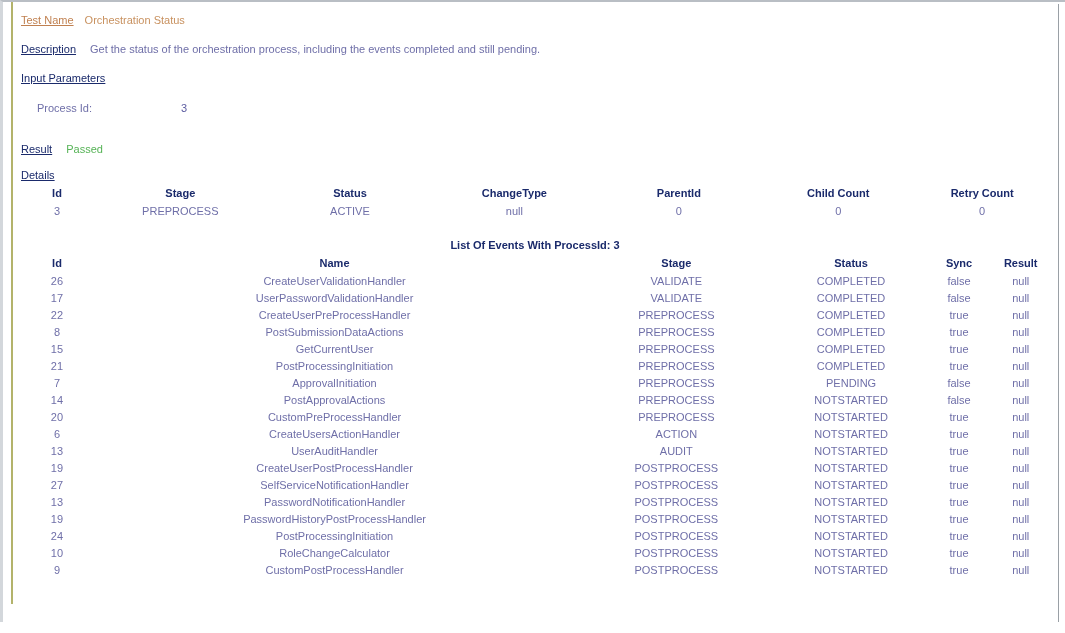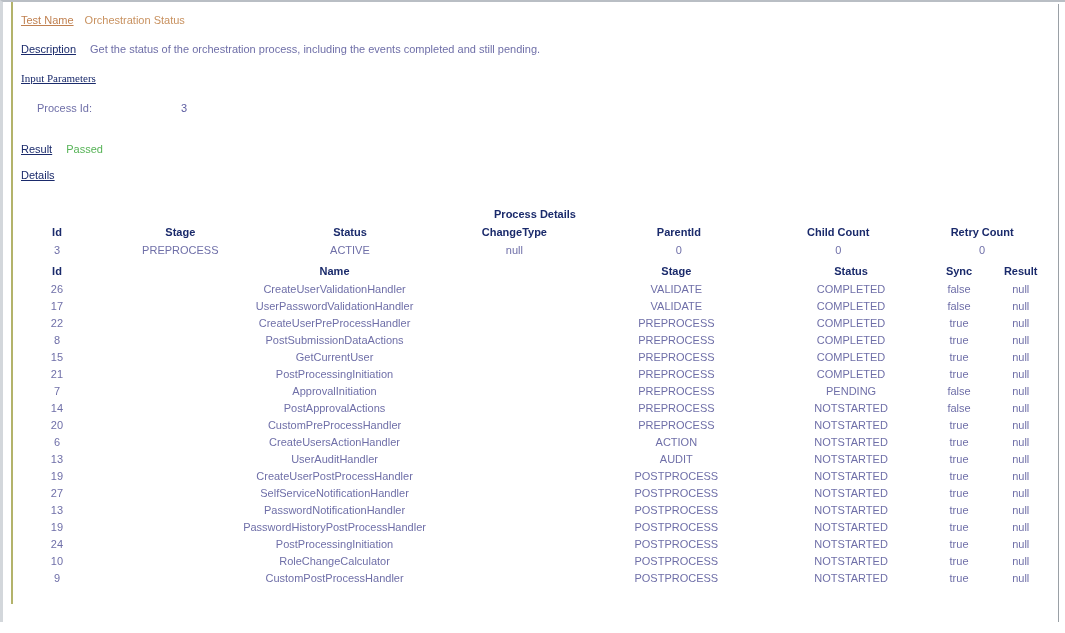--- a/index.html
+++ b/index.html
@@ -51,21 +51,21 @@
     right: 16px;
   }
 
   
   .meta-row {
     display: flex;
     align-items: baseline;
   }
   .row-testname { padding-top: 12px; }
   .row-description { padding-top: 17px; }
-  .row-inputparams { padding-top: 17px; font-family: Liberation Serif, serif; }
+  .row-inputparams { padding-top: 17px; }
   .row-result { padding-top: 29px; }
   .row-details { padding-top: 14px; }
 
   .lbl-tan {
     color: #c08050;
     text-decoration: underline;
     font-size: 11px;
     font-weight: normal;
     white-space: nowrap;
   }
@@ -185,21 +185,20 @@
 
     <div class="meta-row row-result">
       <span class="lbl-blue">Result</span>
       <span class="val-pass">Passed</span>
     </div>
 
     <div class="meta-row row-details">
       <span class="lbl-blue">Details</span>
     </div>
 
-    <div class="table-title tt-process">Process Details</div>
     <table class="grid proc">
       <colgroup>
         <col class="c-id">
           <col class="c-stage">
           <col class="c-status">
           <col class="c-change">
         <col class="c-parent">
           <col class="c-child">
           <col class="c-retry">
       </colgroup>
@@ -220,20 +219,21 @@
             <td>PREPROCESS</td>
             <td>ACTIVE</td>
             <td>null</td>
             <td>0</td>
             <td>0</td>
             <td>0</td>
           </tr>
         </tbody>
     </table>
 
+    <div class="table-title tt-events">List Of Events With ProcessId: 3</div>
     <table class="grid evts">
       <colgroup>
         <col class="e-id">
           <col class="e-name">
           <col class="e-stage">
         <col class="e-status">
           <col class="e-sync">
           <col class="e-result">
       </colgroup>
       <thead>

